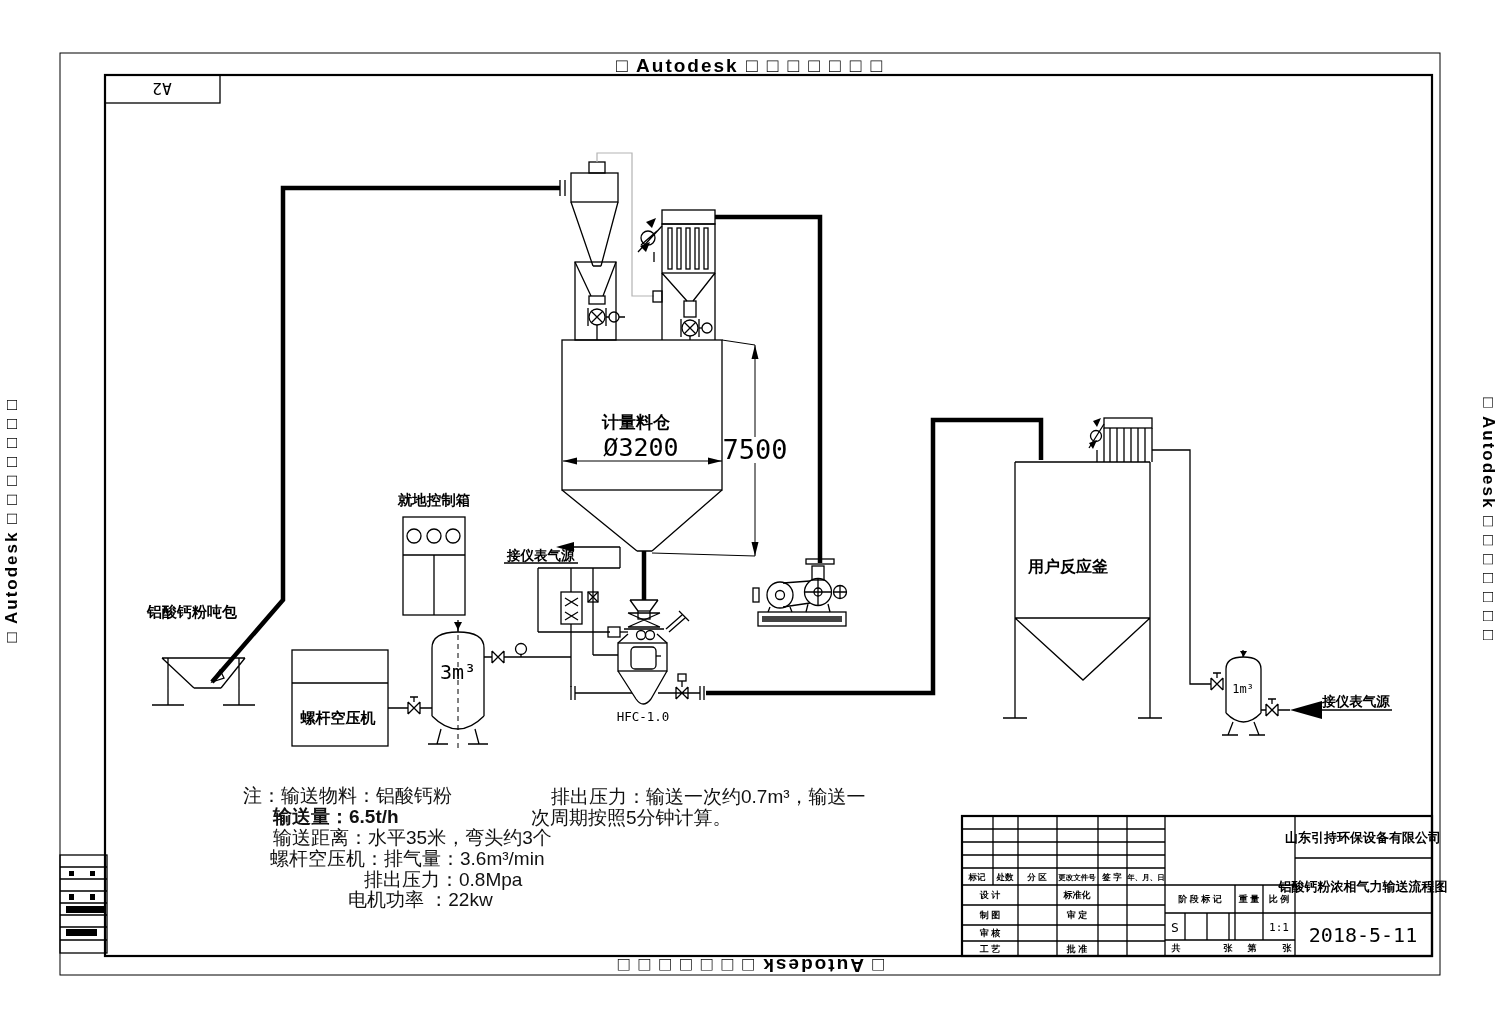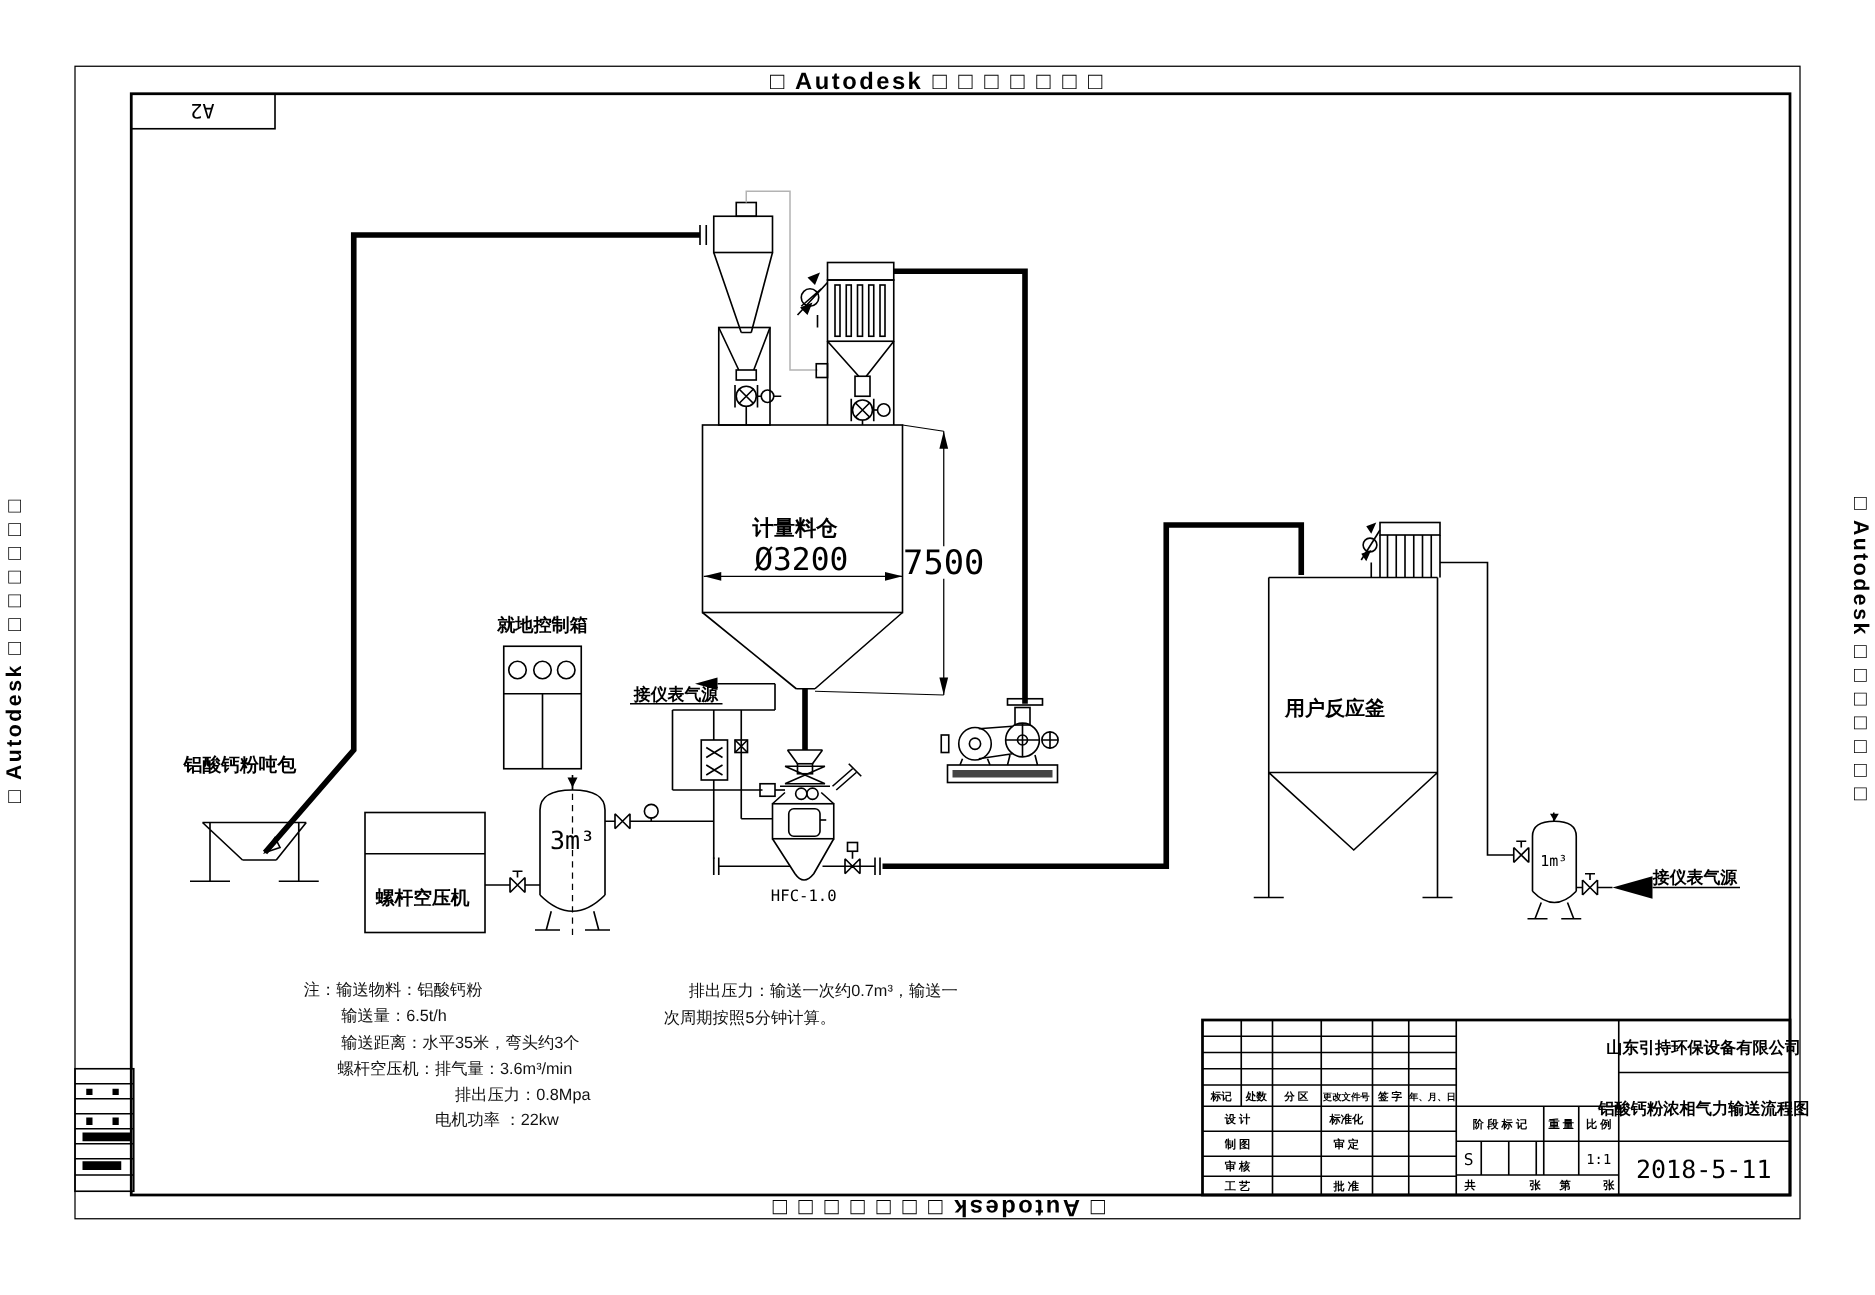--- a/index.html
+++ b/index.html
@@ -11,21 +11,21 @@
   .med{stroke:#000;stroke-width:2.2;fill:none;}
   .thick{stroke:#000;stroke-width:4.5;fill:none;}
   .gray{stroke:#b3b3b3;stroke-width:1.2;fill:none;}
   .fillb{fill:#000;stroke:none;}
   .fillg{fill:#444;stroke:none;}
   text{fill:#000;font-family:"Liberation Sans",sans-serif;}
   .zh{font-weight:bold;}
   .num{font-family:"DejaVu Sans Mono",monospace;}
   .ov{position:absolute;color:#000;white-space:nowrap;}
   .wm{font-weight:bold;font-size:19px;letter-spacing:2px;text-align:center;}
-  .note{font-size:13px;color:#111;}
+  .note{font-size:19px;color:#111;}
 </style>
 </head>
 <body>
 
 <div class="canvas">
 
 <svg width="1500" height="1036" viewBox="0 0 1500 1036">
 
   <g>
     <rect class="vthin" x="60" y="53" width="1380" height="922"></rect>
@@ -262,22 +262,22 @@
     <text class="num" x="1363" y="942" font-size="20" text-anchor="middle">2018-5-11</text>
   </g>
 </svg>
 
 <div class="ov wm" style="left:0;top:55px;width:1500px;height:21px;">□ Autodesk □ □ □ □ □ □ □</div>
 <div class="ov wm" style="left:0;top:955px;width:1500px;height:21px;transform:rotate(180deg);">□ Autodesk □ □ □ □ □ □ □</div>
 <div class="ov wm" style="left:-117px;top:509px;width:260px;height:22px;font-size:17px;transform:rotate(-90deg);">□ Autodesk □ □ □ □ □ □ □</div>
 <div class="ov wm" style="left:1357px;top:509px;width:260px;height:22px;font-size:17px;transform:rotate(90deg);">□ Autodesk □ □ □ □ □ □ □</div>
 
 <div class="ov note" style="left:243px;top:783px;">注：输送物料：铝酸钙粉</div>
-<div class="ov note" style="left:273px;top:804px;">输送量：6.5t/h</div>
+<div class="ov note" style="left:273px;top:804px;font-weight:bold;">输送量：6.5t/h</div>
 <div class="ov note" style="left:273px;top:825px;text-align:right;">输送距离：水平35米，弯头约3个</div>
 <div class="ov note" style="left:270px;top:846px;">螺杆空压机：排气量：3.6m³/min</div>
 <div class="ov note" style="left:364px;top:867px;">排出压力：0.8Mpa</div>
 <div class="ov note" style="left:348px;top:887px;text-align:right;">电机功率 ：22kw</div>
 
 <div class="ov note" style="left:551px;top:784px;">排出压力：输送一次约0.7m³，输送一</div>
-<div class="ov note" style="left:531px;top:805px;font-family:Liberation Mono, monospace;">次周期按照5分钟计算。</div>
+<div class="ov note" style="left:531px;top:805px;">次周期按照5分钟计算。</div>
 
 </div>
 
 </body></html>

